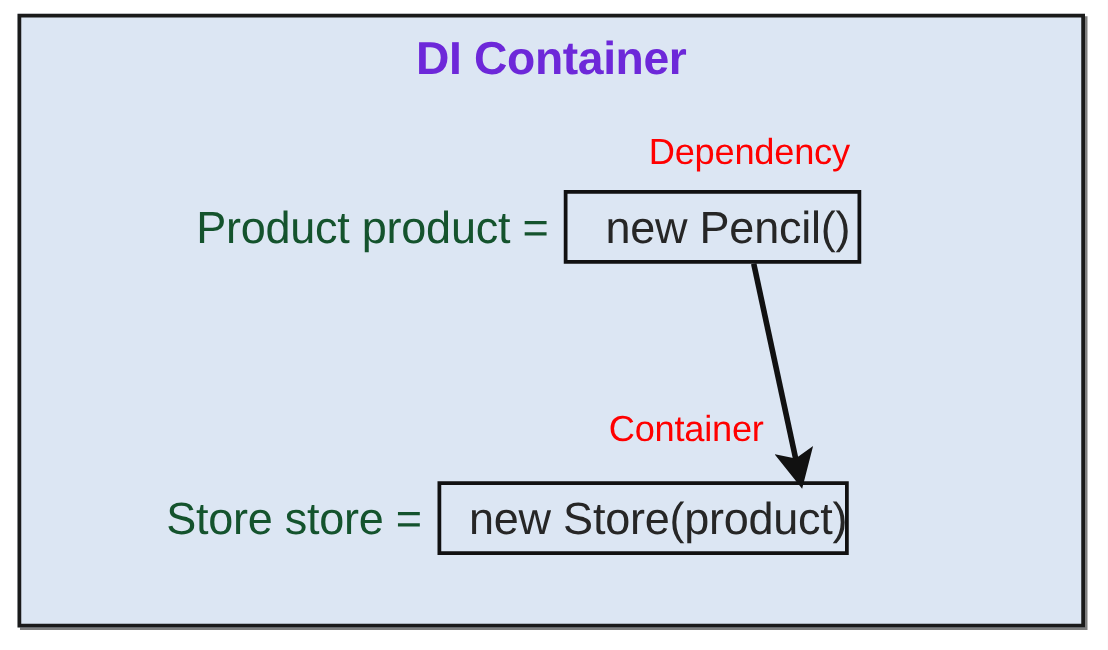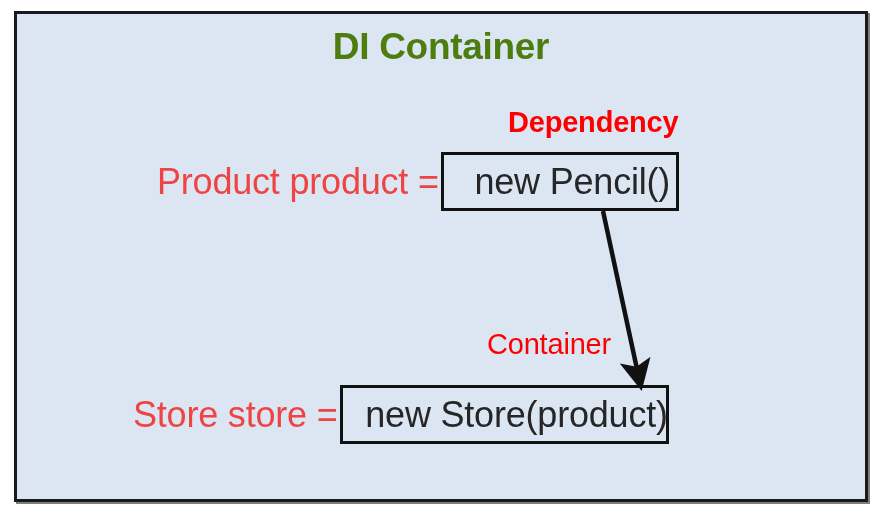--- a/index.html
+++ b/index.html
@@ -35,39 +35,39 @@
   }
 
   .container-title {
     position: absolute;
     left: 0;
     top: 14px;
     width: 100%;
     text-align: center;
     font-size: 37px;
     font-weight: bold;
-    color: #4d7c0f;
+    color: #6d28d9;
     letter-spacing: -0.3px;
     line-height: 1.05;
     white-space: nowrap;
   }
 
   
   .stmt {
     position: absolute;
     display: flex;
     align-items: center;
     white-space: nowrap;
   }
   .stmt-lhs {
     font-size: 36px;
-    color: #ef4444;
+    color: #14532d;
     line-height: 1;
     letter-spacing: -0.2px;
-    padding-right: 2px;
+    padding-right: 12px;
   }
   .code-box {
     box-sizing: border-box;
     border: 3px solid #111111;
     background: #dce6f3;
     font-size: 36px;
     color: #262626;
     line-height: 1;
     letter-spacing: -0.2px;
     display: flex;
@@ -97,23 +97,22 @@
   
   .annotation {
     position: absolute;
     font-size: 29px;
     color: #ff0000;
     line-height: 1;
     white-space: nowrap;
     letter-spacing: -0.2px;
   }
   #label-dependency {
-    left: 508px;
+    left: 519px;
     top: 108px;
-    font-weight: bold;
   }
   #label-injection {
     left: 487px;
     top: 330px;
   }
 
   
   #injection-arrow {
     position: absolute;
     left: 0;

